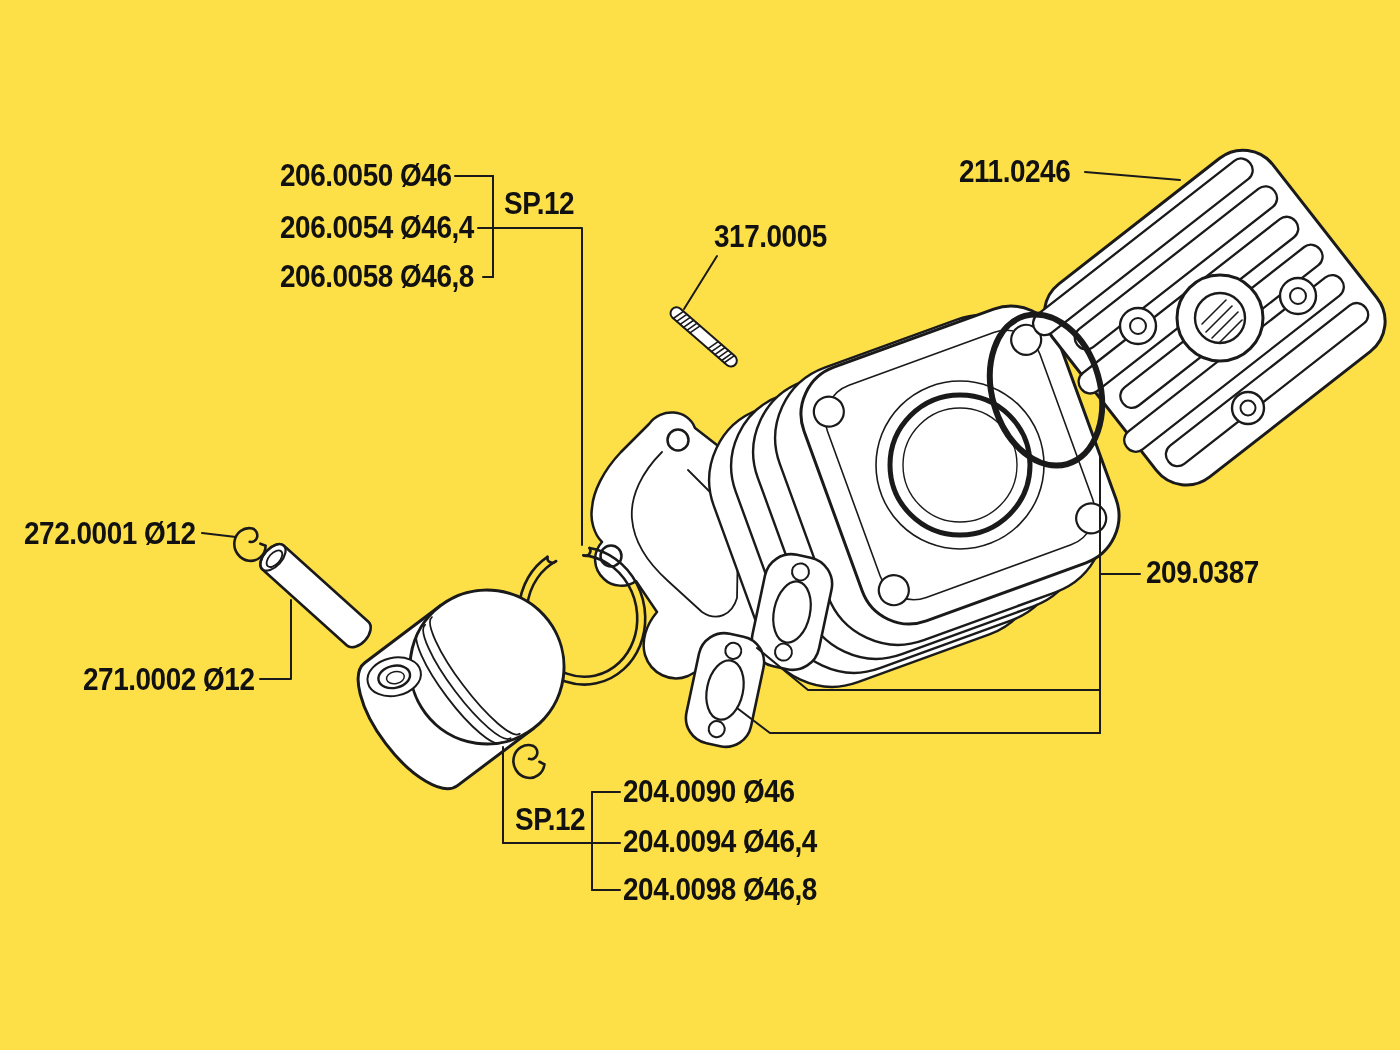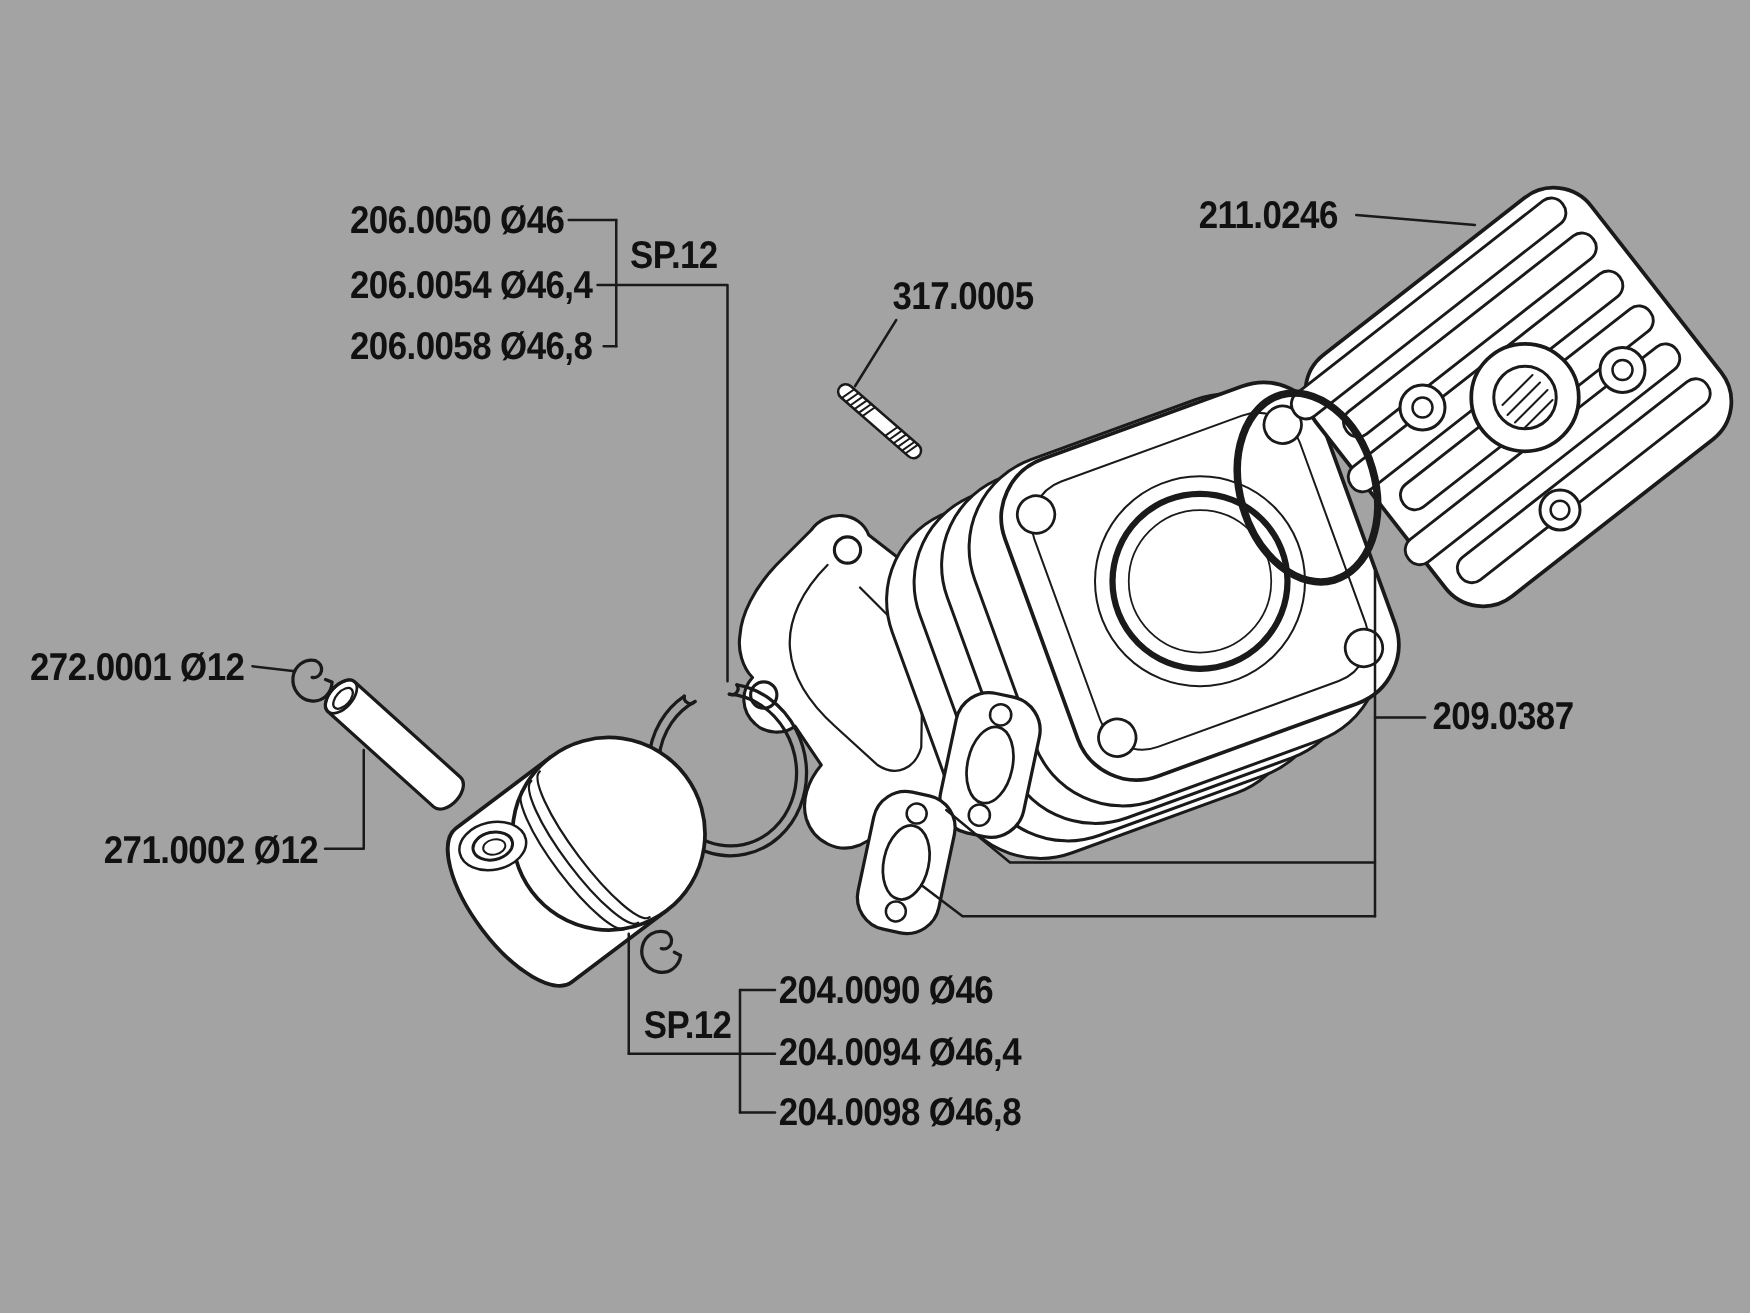--- a/index.html
+++ b/index.html
@@ -1,16 +1,16 @@
 <!DOCTYPE html>
 <html><head>
 <meta charset="utf-8">
 <style>
   html,body{margin:0;padding:0;background:#fff;}
-  .stage{position:relative;width:1400px;height:1050px;background:#a3a3a3;overflow:hidden;
+  .stage{position:relative;width:1400px;height:1050px;background:#fde047;overflow:hidden;
          font-family:"Liberation Sans",sans-serif;}
   .art{position:absolute;left:0;top:0;}
   .lbl{position:absolute;white-space:nowrap;font-weight:700;font-size:31px;line-height:34px;
        color:#111;transform:scaleX(0.9);transform-origin:0 0;letter-spacing:-0.5px;}
 </style>
 </head>
 <body>
 
 <div class="stage">
 

